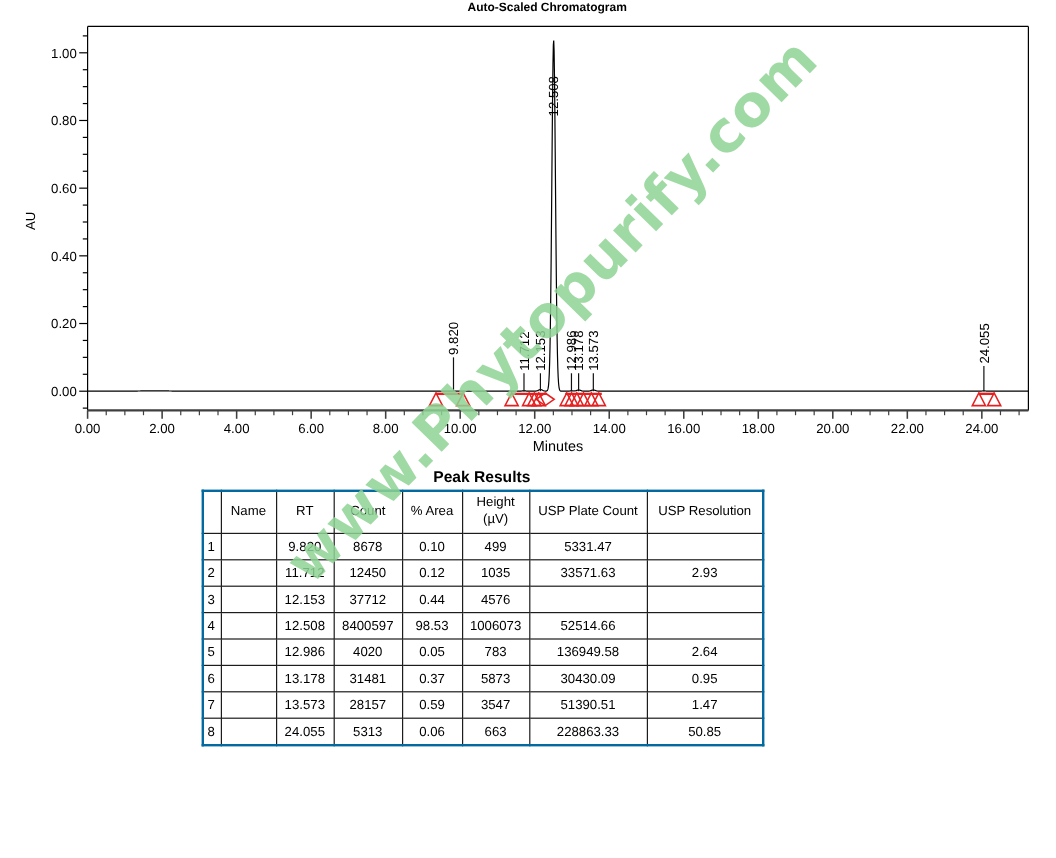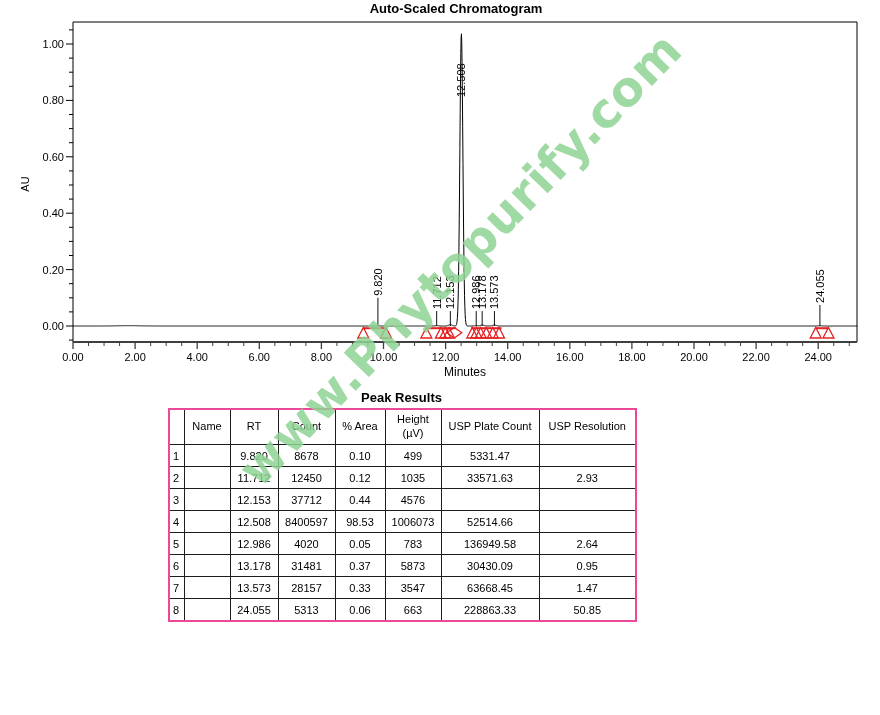--- a/index.html
+++ b/index.html
@@ -1,22 +1,22 @@
 <!DOCTYPE html>
 <html><head>
 <meta charset="utf-8">
 <style>
   html,body{margin:0;padding:0;background:#fff;}
   .page{position:relative;width:880px;height:715px;background:#fff;font-family:"Liberation Sans",sans-serif;overflow:hidden;}
-  .chart-title{position:absolute;top:1px;left:73px;width:766px;text-align:center;font-size:13px;font-weight:bold;color:#000;}
+  .chart-title{position:absolute;top:1px;left:73px;width:766px;text-align:center;font-size:10px;font-weight:bold;color:#000;}
   #chart{position:absolute;top:0;left:0;}
   svg text{font-family:"Liberation Sans",sans-serif;fill:#000;}
   .table-wrap{position:absolute;top:390px;left:168px;width:467px;}
   .table-title{text-align:center;font-size:13px;font-weight:bold;margin:0 0 3px 0;color:#000;}
-  table{border-collapse:collapse;table-layout:fixed;width:467px;font-family:"Liberation Sans",sans-serif;font-size:11px;color:#000;border:2px solid #ec4899;}
+  table{border-collapse:collapse;table-layout:fixed;width:467px;font-family:"Liberation Sans",sans-serif;font-size:11px;color:#000;border:2px solid #0369a1;}
   th,td{border:1px solid #1c1c1c;padding:0 2px;text-align:center;vertical-align:middle;overflow:hidden;}
   th{height:34px;font-weight:normal;white-space:pre-line;line-height:1.25;}
   td{height:21px;}
   td.rownum{text-align:left;padding-left:3px;}
   .watermark{position:absolute;left:460px;top:259px;transform:translate(-50%,-50%) rotate(-45.8deg);
     font-size:48px;font-weight:bold;letter-spacing:1px;opacity:.85;white-space:nowrap;pointer-events:none;
     font-family:"DejaVu Sans",sans-serif;}
 </style>
 </head>
 <body>
@@ -244,23 +244,23 @@
             <td>0.37</td>
             <td>5873</td>
             <td>30430.09</td>
             <td>0.95</td>
           </tr>
           <tr>
             <td class="rownum">7</td>
             <td></td>
             <td>13.573</td>
             <td>28157</td>
-            <td>0.33</td>
+            <td>0.59</td>
             <td>3547</td>
-            <td>63668.45</td>
+            <td>51390.51</td>
             <td>1.47</td>
           </tr>
           <tr>
             <td class="rownum">8</td>
             <td></td>
             <td>24.055</td>
             <td>5313</td>
             <td>0.06</td>
             <td>663</td>
             <td>228863.33</td>

